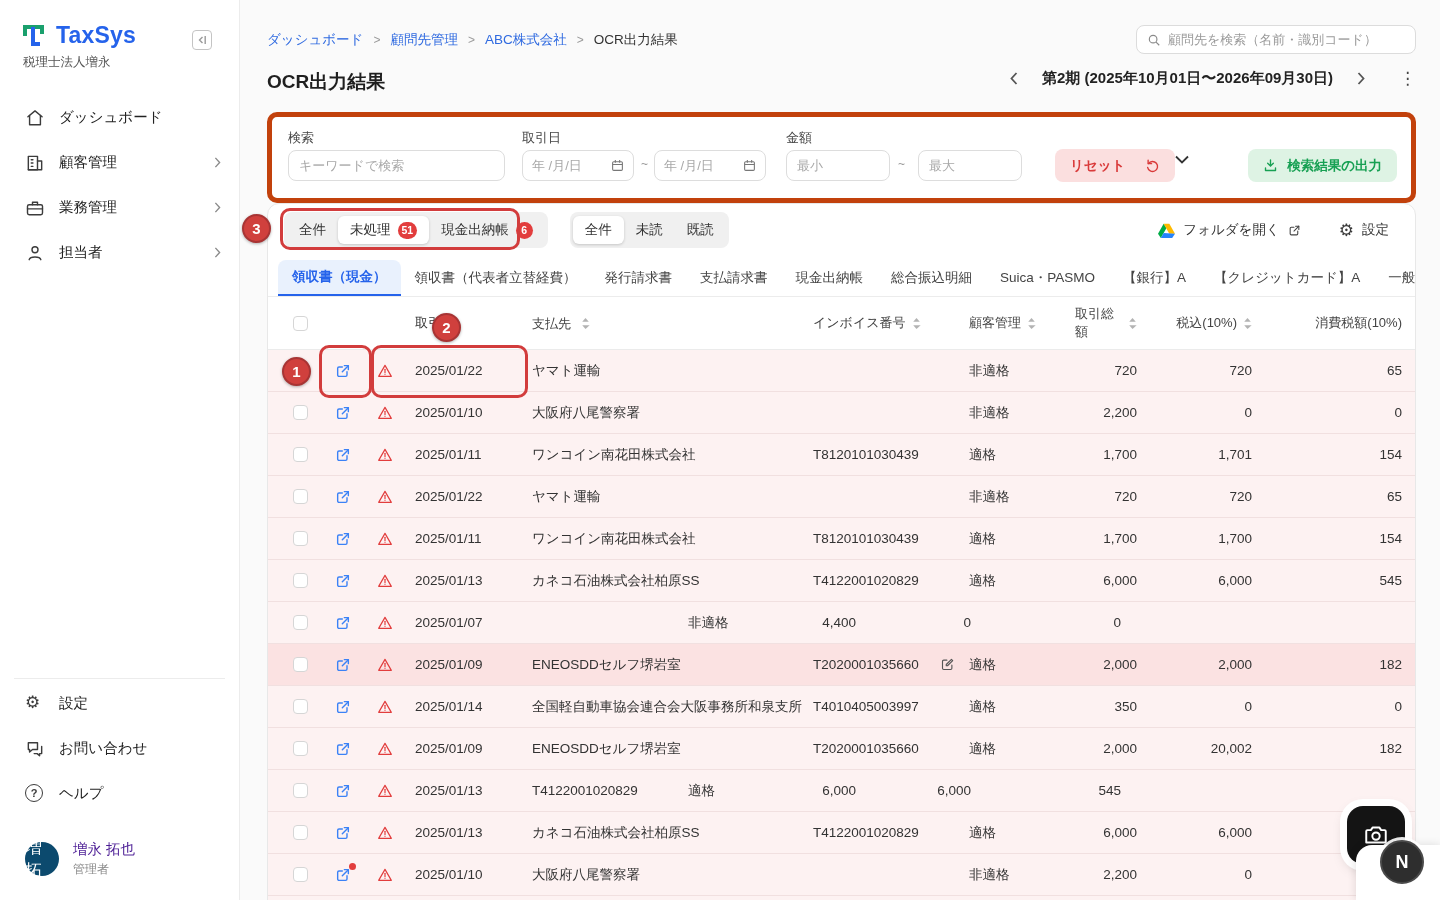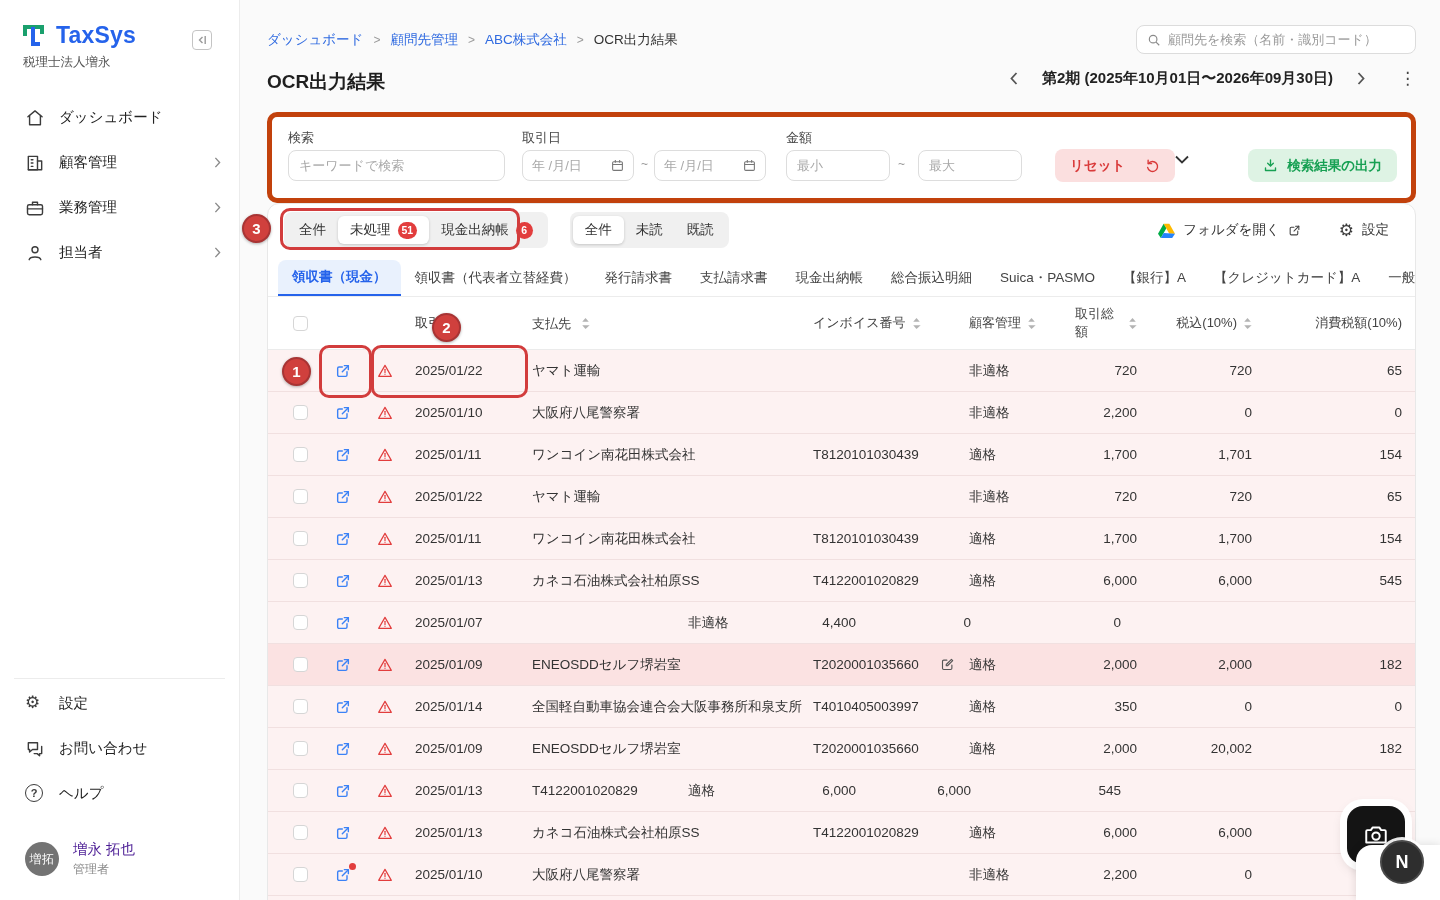--- a/index.html
+++ b/index.html
@@ -16,21 +16,21 @@
   .collapse-btn { position:absolute; left:192px; top:30px; width:20px; height:20px; border:1.5px solid #c4c4c4;
     border-radius:4px; display:flex; align-items:center; justify-content:center; color:#9a9a9a; background:#fff; }
   #nav-list { position:absolute; left:0; right:0; top:95px; }
   .nav-item { height:45px; display:flex; align-items:center; padding:0 18px 0 25px; cursor:pointer; }
   .nav-icon { width:20px; height:20px; color:#3c3c3c; margin-right:14px; flex-shrink:0; }
   .nav-label { font-size:14.5px; color:#222; flex:1; white-space:nowrap; }
   .nav-chev { color:#8a8a8a; }
   .side-divider { position:absolute; left:14px; right:14px; top:678px; border-top:1px solid #ececec; }
   #side-footer-list { position:absolute; left:0; right:0; top:681px; }
   .user-row { position:absolute; left:25px; top:840px; display:flex; align-items:center; gap:14px; }
-  .avatar { width:34px; height:34px; border-radius:50%; background:#737373; color:#fff; font-size:12px;
+  .avatar { width:34px; height:34px; border-radius:50%; background:#0c4a6e; color:#fff; font-size:17px;
     display:flex; align-items:center; justify-content:center; letter-spacing:.5px; }
   .user-name { font-size:14.5px; font-weight:normal; color:#4c1d95; }
   .user-role { font-size:12px; color:#8a8a8a; margin-top:2px; }
   .help-circle { width:18px; height:18px; border:1.7px solid #3c3c3c; border-radius:50%;
     display:flex; align-items:center; justify-content:center; font-size:11px; font-weight:bold; color:#3c3c3c; }
   .help-circle::before { content:"?"; }
   .gear-glyph { font-size:17px; color:#3c3c3c; line-height:1; }
 
   
   #main { position:absolute; left:240px; top:0; right:0; bottom:0; }

